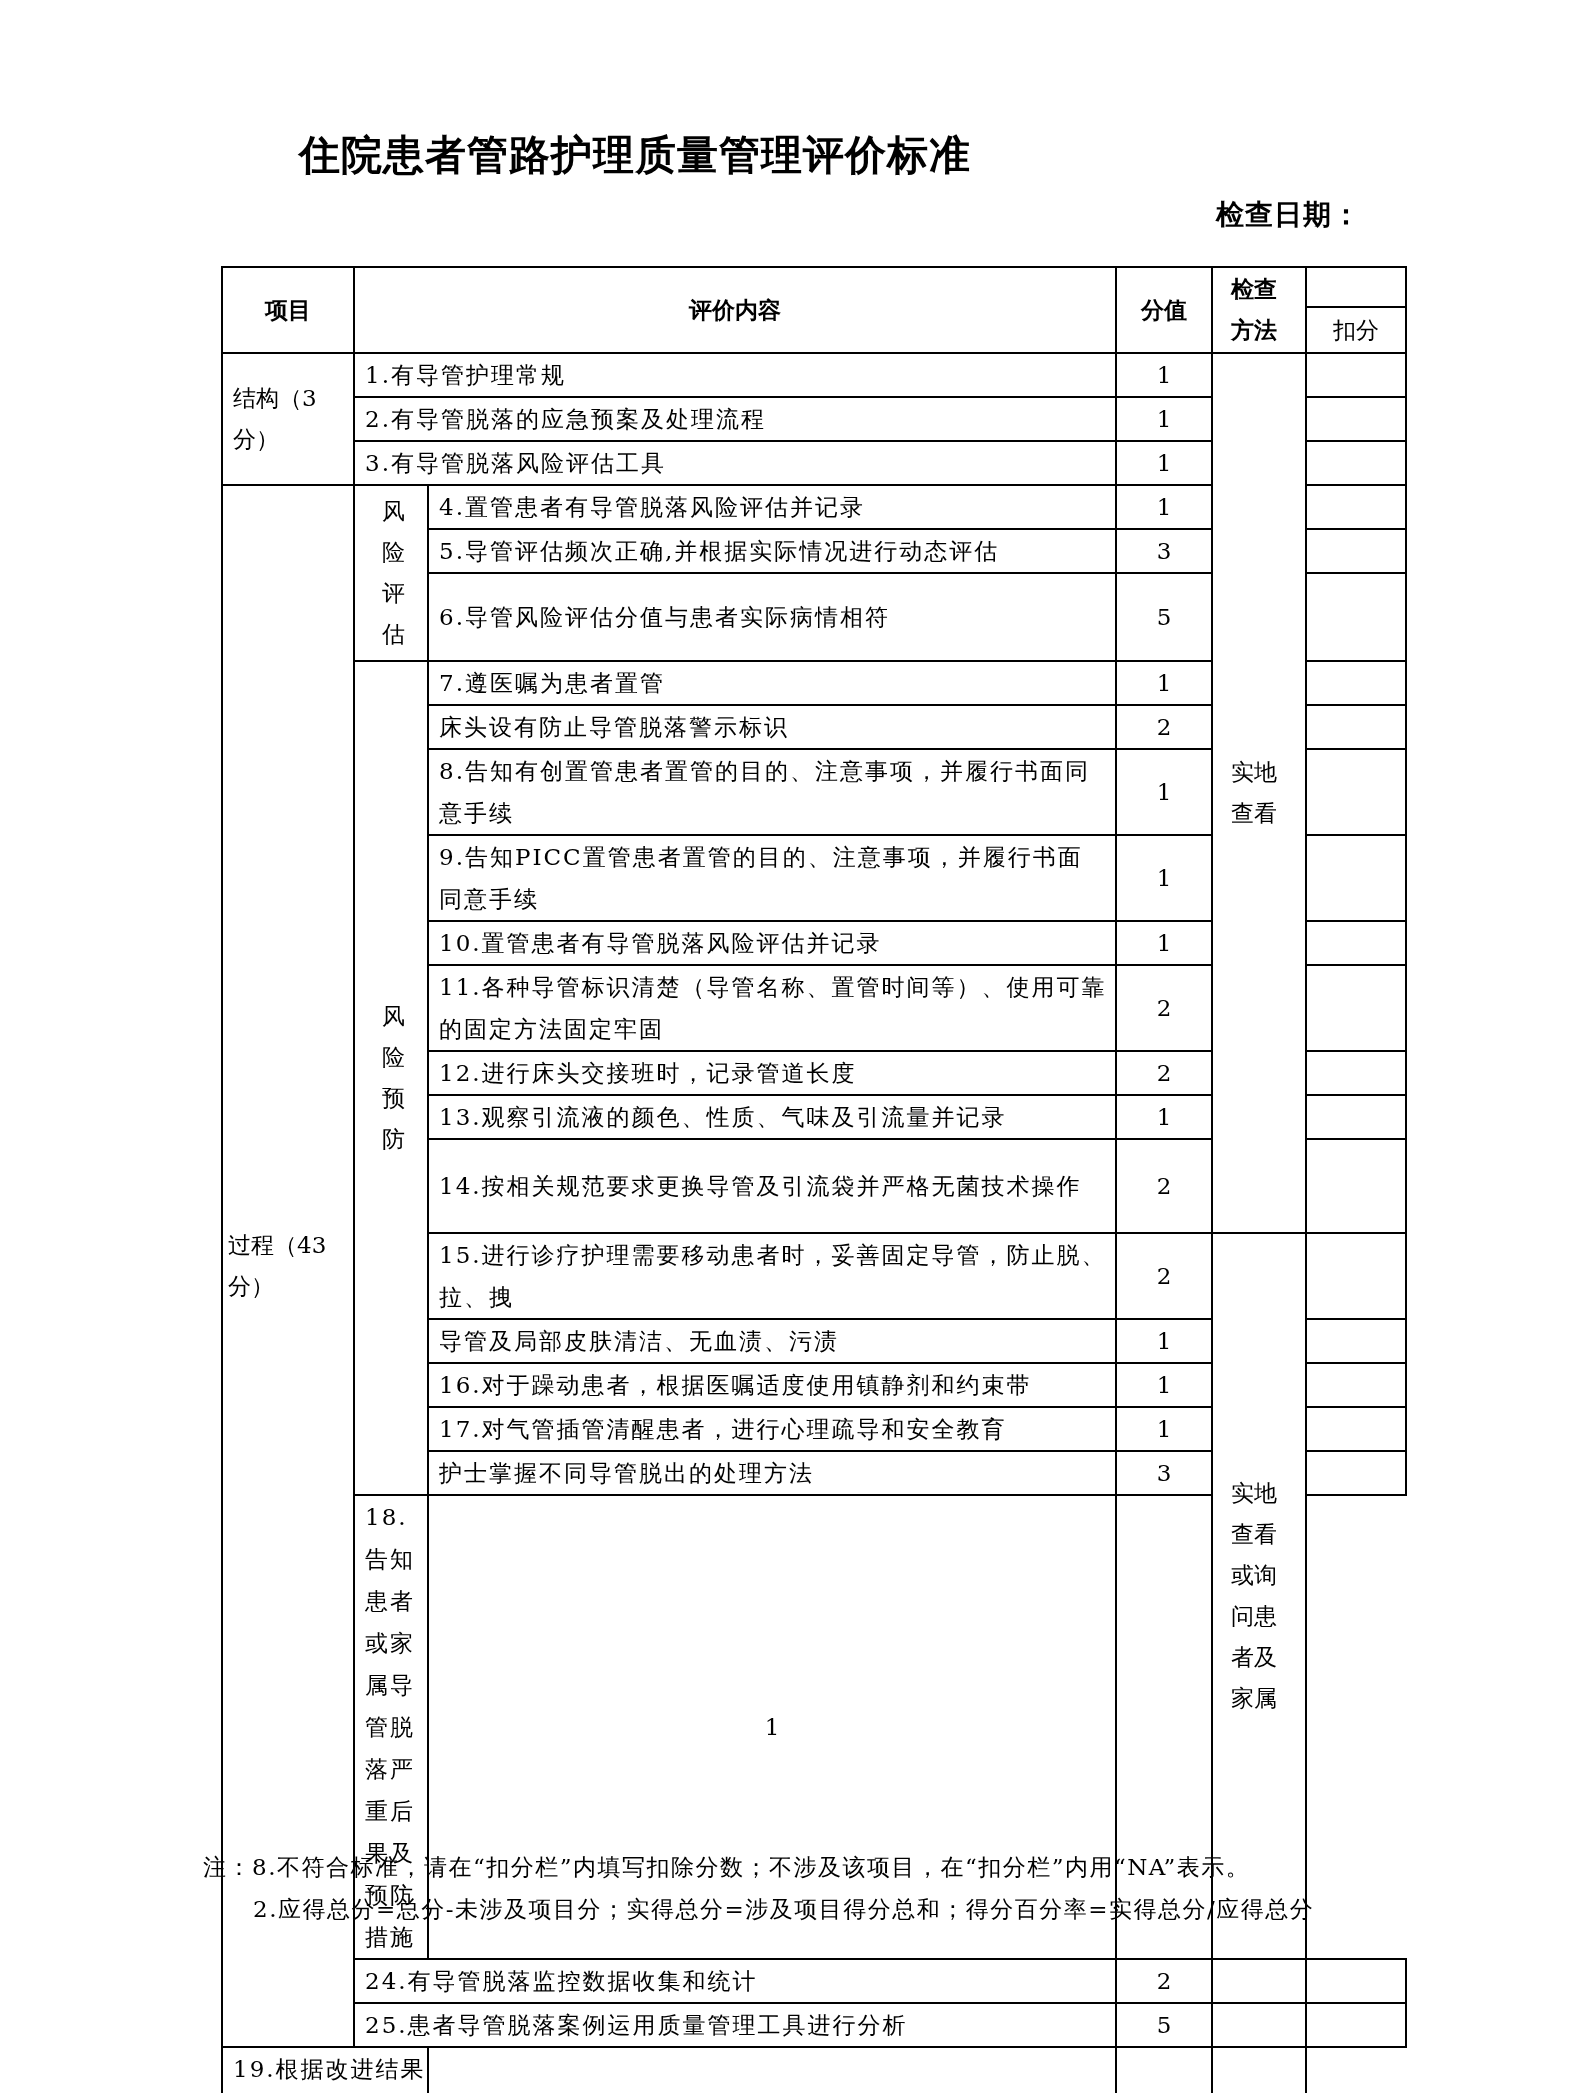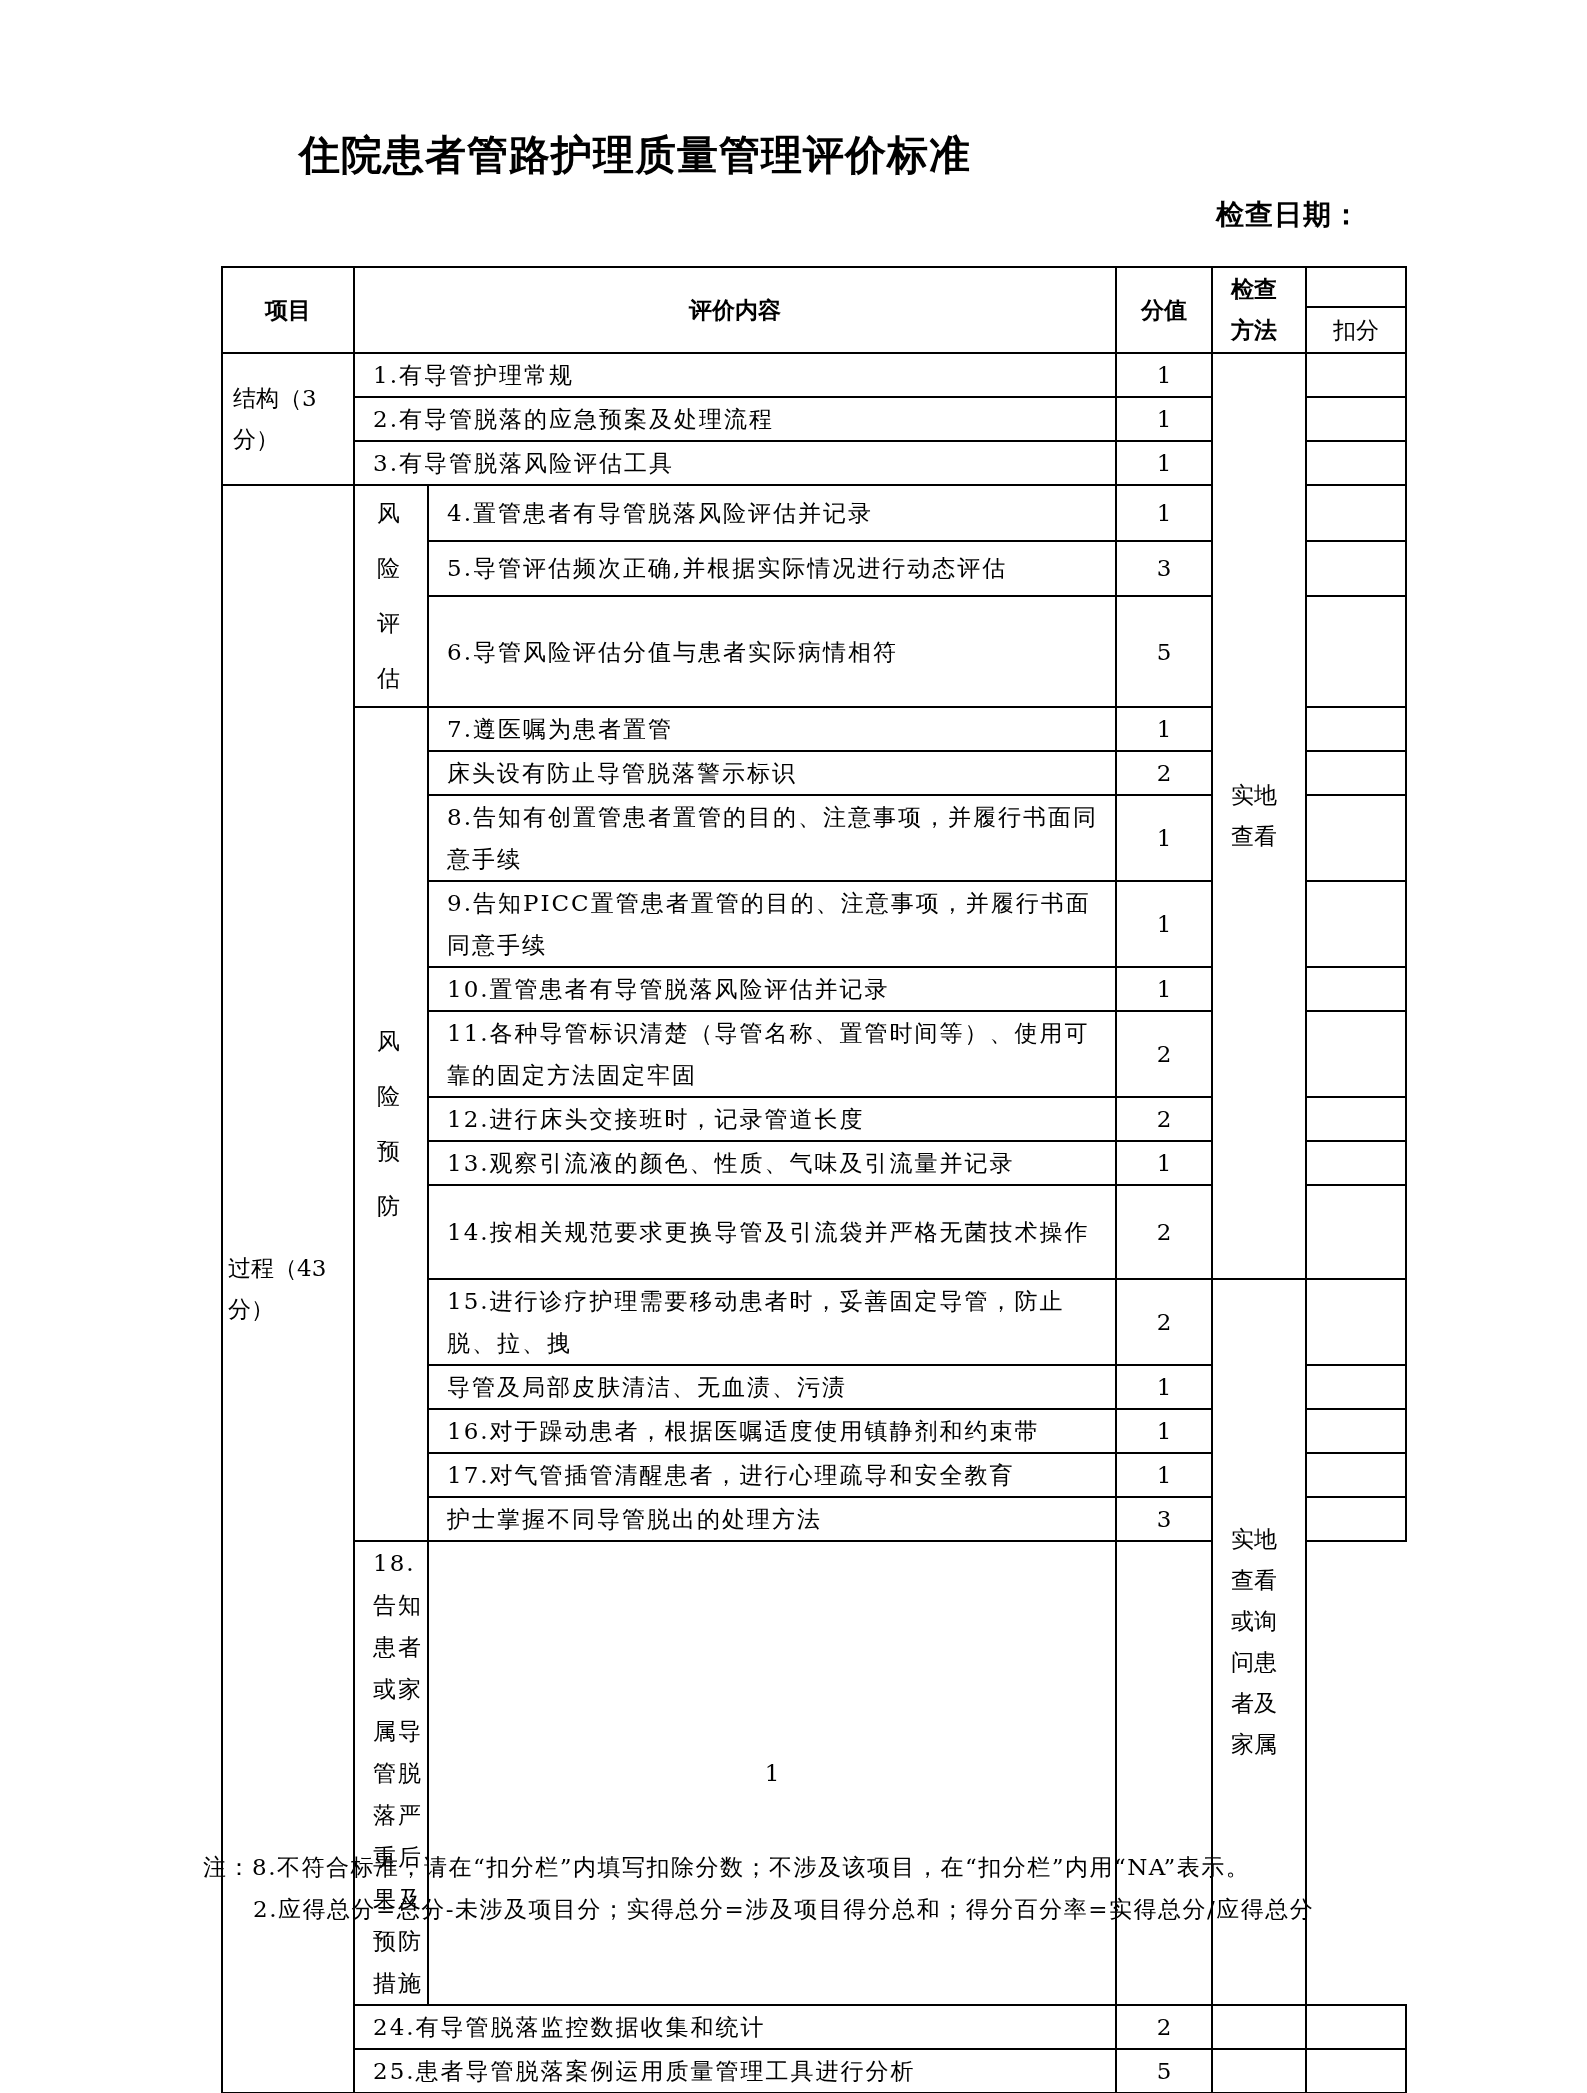--- a/index.html
+++ b/index.html
@@ -7,24 +7,24 @@
          font-family: "DejaVu Serif", "Liberation Serif", serif; color: #000; }
   .title { position: absolute; left: 0; width: 1270px; top: 128px; text-align: center;
            font-size: 41px; font-weight: bold; letter-spacing: 1px; font-family: "DejaVu Sans", "Liberation Sans", sans-serif; }
   .date { position: absolute; left: 1216px; top: 196px; font-size: 28px; font-weight: bold;
           font-family: "DejaVu Sans", "Liberation Sans", sans-serif; letter-spacing: 1px; }
   table.grid { position: absolute; left: 221px; top: 266px; border-collapse: collapse; table-layout: fixed;
                width: 1184px; }
   table.grid td { border: 2px solid #000; padding: 0; font-size: 23px; line-height: 42px; vertical-align: middle;
                   overflow: hidden; }
   table.grid td.c { text-align: center; }
-  table.grid td.l { text-align: left; padding-left: 18px; letter-spacing: 2px; }
+  table.grid td.l { text-align: left; padding-left: 10px; letter-spacing: 2px; }
   table.grid td.wrap { line-height: 42px; padding-right: 8px; }
   table.grid td.hdr { font-weight: bold; text-align: center; font-family: "DejaVu Sans", "Liberation Sans", sans-serif; font-size: 23px; }
-  .vert { display: inline-block; width: 28px; line-height: 55px; text-align: left; word-break: break-all; }
+  .vert { display: inline-block; width: 28px; line-height: 41px; text-align: right; word-break: break-all; }
   .stack { display: inline-block; width: 56px; line-height: 41px; text-align: left; word-break: break-all; }
   .notes { position: absolute; left: 203px; top: 1846px; width: 1210px; font-size: 23px; line-height: 42px; letter-spacing: 1.5px; }
   .notes .n2 { padding-left: 50px; }
 </style>
 </head>
 <body>
 
 <div class="title">住院患者管路护理质量管理评价标准</div>
 <div class="date">检查日期：</div>
 

